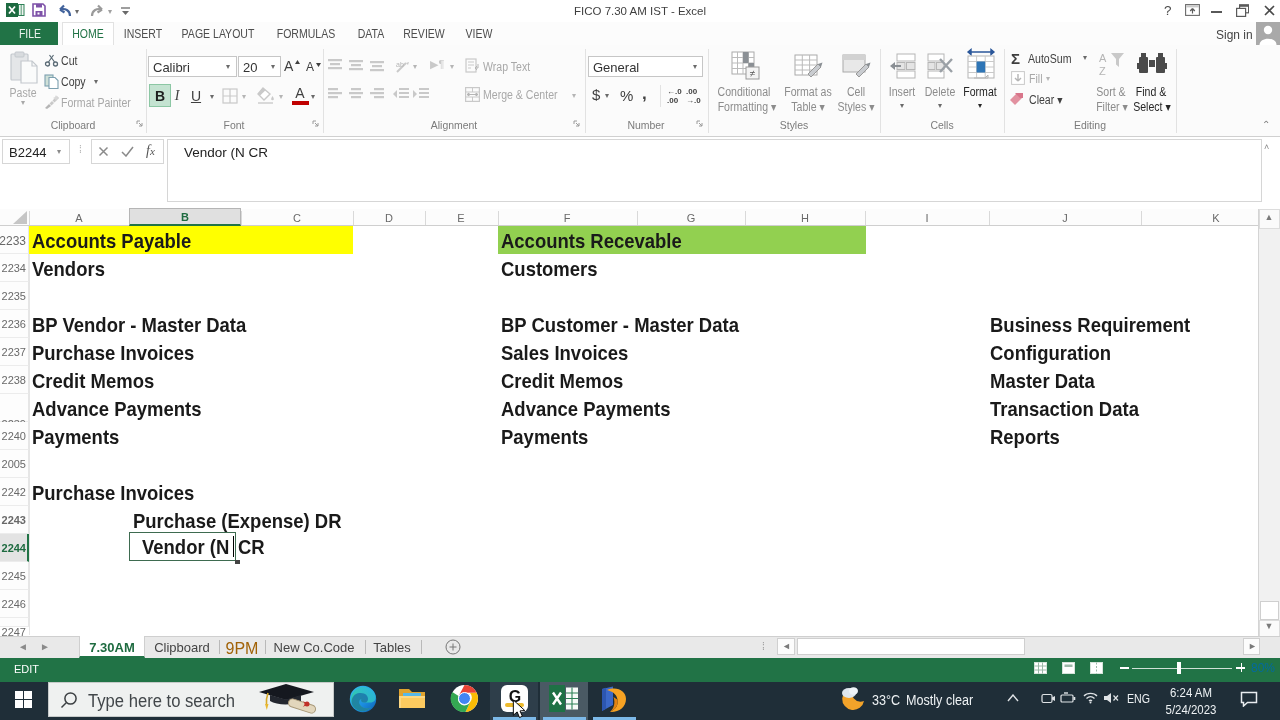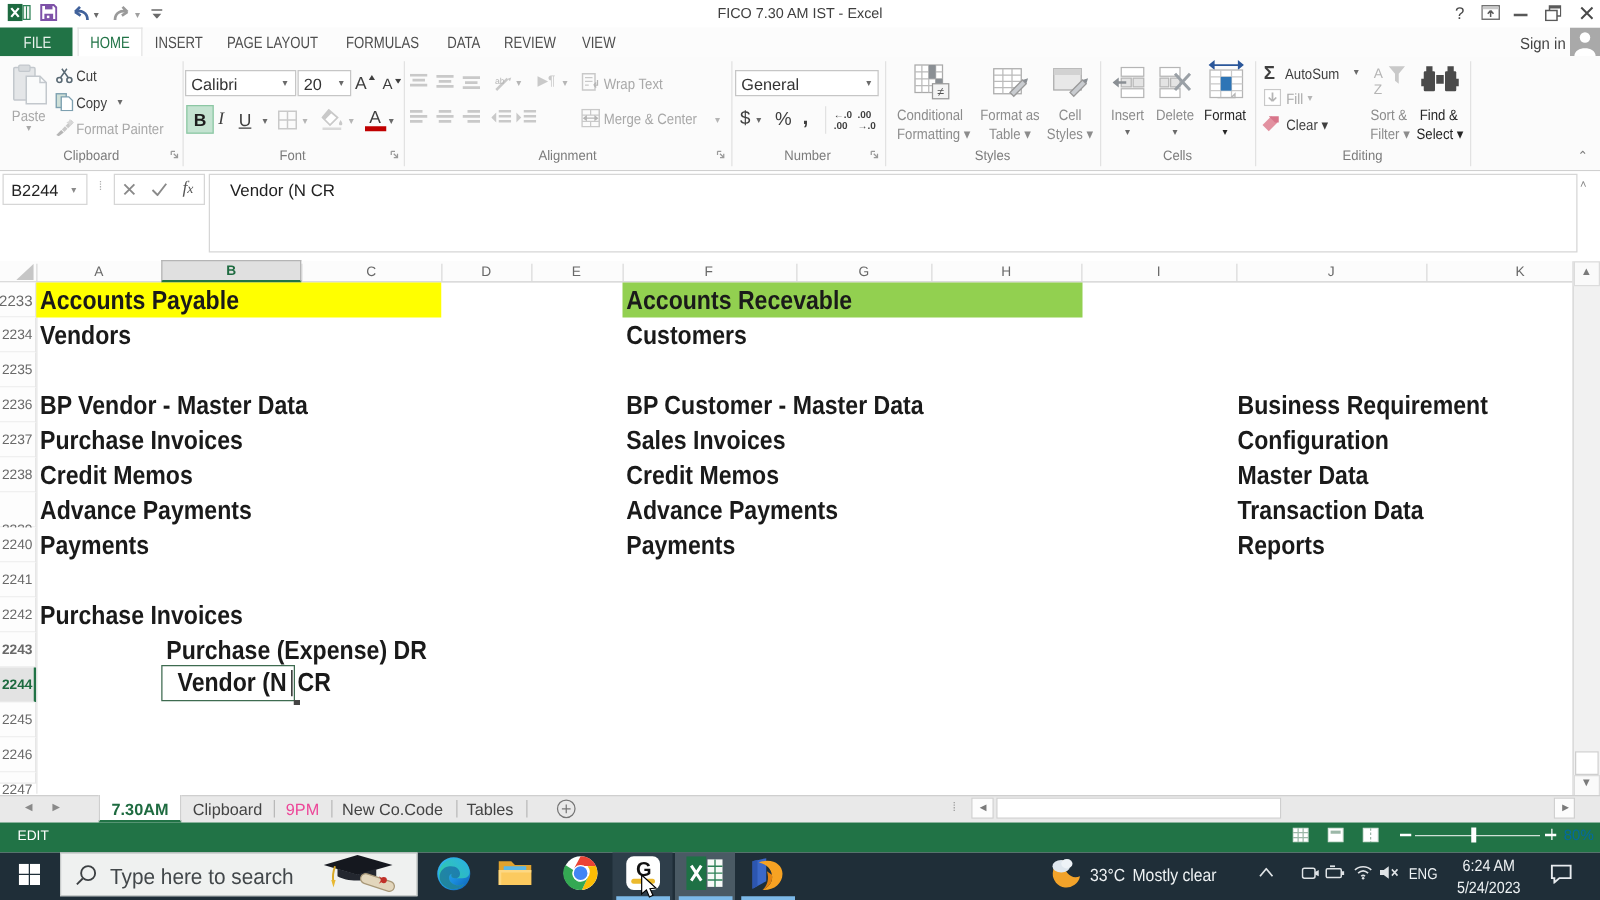--- a/index.html
+++ b/index.html
@@ -433,21 +433,21 @@
       <div class="txt" style="right:1254px;top:374px;font-size:11px;color:#696969;"></div>
       <div class="txt" style="left:26px;top:374px;transform:translateX(-100%);font-size:11px;color:#696969;">2238</div>
       <div class="abs" style="left:0;top:394px;width:29px;height:28px;background:#fdfdfd;border-right:1px solid #e6e6e6;border-bottom:1px solid #ececec;"></div>
       <div class="txt" style="right:1254px;top:402px;font-size:11px;color:#696969;"></div>
       <div class="txt" style="left:26px;top:402px;transform:translateX(-100%);font-size:11px;color:#696969;margin-top:16px;">2239</div>
       <div class="abs" style="left:0;top:422px;width:29px;height:28px;background:#fdfdfd;border-right:1px solid #e6e6e6;border-bottom:1px solid #ececec;"></div>
       <div class="txt" style="right:1254px;top:430px;font-size:11px;color:#696969;"></div>
       <div class="txt" style="left:26px;top:430px;transform:translateX(-100%);font-size:11px;color:#696969;">2240</div>
       <div class="abs" style="left:0;top:450px;width:29px;height:28px;background:#fdfdfd;border-right:1px solid #e6e6e6;border-bottom:1px solid #ececec;"></div>
       <div class="txt" style="right:1254px;top:458px;font-size:11px;color:#696969;"></div>
-      <div class="txt" style="left:26px;top:458px;transform:translateX(-100%);font-size:11px;color:#696969;">2241</div>
+      <div class="txt" style="left:26px;top:458px;transform:translateX(-100%);font-size:11px;color:#696969;">2005</div>
       <div class="abs" style="left:0;top:478px;width:29px;height:28px;background:#fdfdfd;border-right:1px solid #e6e6e6;border-bottom:1px solid #ececec;"></div>
       <div class="txt" style="right:1254px;top:486px;font-size:11px;color:#696969;"></div>
       <div class="txt" style="left:26px;top:486px;transform:translateX(-100%);font-size:11px;color:#696969;">2242</div>
       <div class="abs" style="left:0;top:506px;width:29px;height:28px;background:#fdfdfd;border-right:1px solid #e6e6e6;border-bottom:1px solid #ececec;"></div>
       <div class="txt" style="right:1254px;top:514px;font-size:11px;color:#696969;"></div>
       <div class="txt" style="left:26px;top:514px;transform:translateX(-100%);font-size:11px;color:#696969;font-weight:bold;">2243</div>
       <div class="abs" style="left:0;top:534px;width:29px;height:28px;background:#e3e3e3;border-right:2px solid #217346;border-bottom:1px solid #ececec;"></div>
       <div class="txt" style="right:1254px;top:542px;font-size:11px;font-weight:bold;color:#1e6b40;"></div>
       <div class="txt" style="left:26px;top:542px;transform:translateX(-100%);font-size:11px;font-weight:bold;color:#1e6b40;">2244</div>
       <div class="abs" style="left:0;top:562px;width:29px;height:28px;background:#fdfdfd;border-right:1px solid #e6e6e6;border-bottom:1px solid #ececec;"></div>
@@ -501,21 +501,21 @@
 <div class="abs" style="left:1259px;top:620px;width:21px;height:17px;background:#fafafa;border:1px solid #dcdcdc;"></div>
 <div class="txt ctr" style="left:1269px;top:621px;font-size:9px;color:#7a7a7a;">▼</div>
 
 <div class="abs" style="left:0;top:636px;width:1280px;height:22px;background:#e9e9e9;border-top:1px solid #cfcfcf;"></div>
 <div class="txt" style="left:18px;top:641px;font-size:10px;color:#8a8a8a;">◄</div>
 <div class="txt" style="left:40px;top:641px;font-size:10px;color:#8a8a8a;">►</div>
 <div class="abs" style="left:79px;top:636px;width:66px;height:22px;background:#fff;border-left:1px solid #cfcfcf;border-right:1px solid #cfcfcf;border-bottom:2px solid #217346;"></div>
 <div class="txt ctr" style="left:112px;top:640px;font-size:13px;font-weight:bold;color:#1e6b40;">7.30AM</div>
 <div class="txt ctr" style="left:182px;top:640px;font-size:13px;color:#444;">Clipboard</div>
 <div class="abs" style="left:219px;top:640px;width:1px;height:14px;background:#b9b9b9;"></div>
-<div class="txt ctr" style="left:242px;top:640px;font-size:13px;color:#ec4899;">9PM</div>
+<div class="txt ctr" style="left:242px;top:640px;font-size:16px;color:#a16207;">9PM</div>
 <div class="abs" style="left:265px;top:640px;width:1px;height:14px;background:#b9b9b9;"></div>
 <div class="txt ctr" style="left:314px;top:640px;font-size:13px;color:#444;">New Co.Code</div>
 <div class="abs" style="left:365px;top:640px;width:1px;height:14px;background:#b9b9b9;"></div>
 <div class="txt ctr" style="left:392px;top:640px;font-size:13px;color:#444;">Tables</div>
 <div class="abs" style="left:421px;top:640px;width:1px;height:14px;background:#b9b9b9;"></div>
 <svg class="abs" style="left:445px;top:639px;" width="16" height="16" viewBox="0 0 16 16">
   <circle cx="8" cy="8" r="7" fill="none" stroke="#767676"></circle>
   <path d="M8 4.5 v7 M4.5 8 h7" stroke="#767676"></path>
 </svg>
 <div class="txt" style="left:762px;top:641px;font-size:10px;color:#9a9a9a;">⁞</div>

